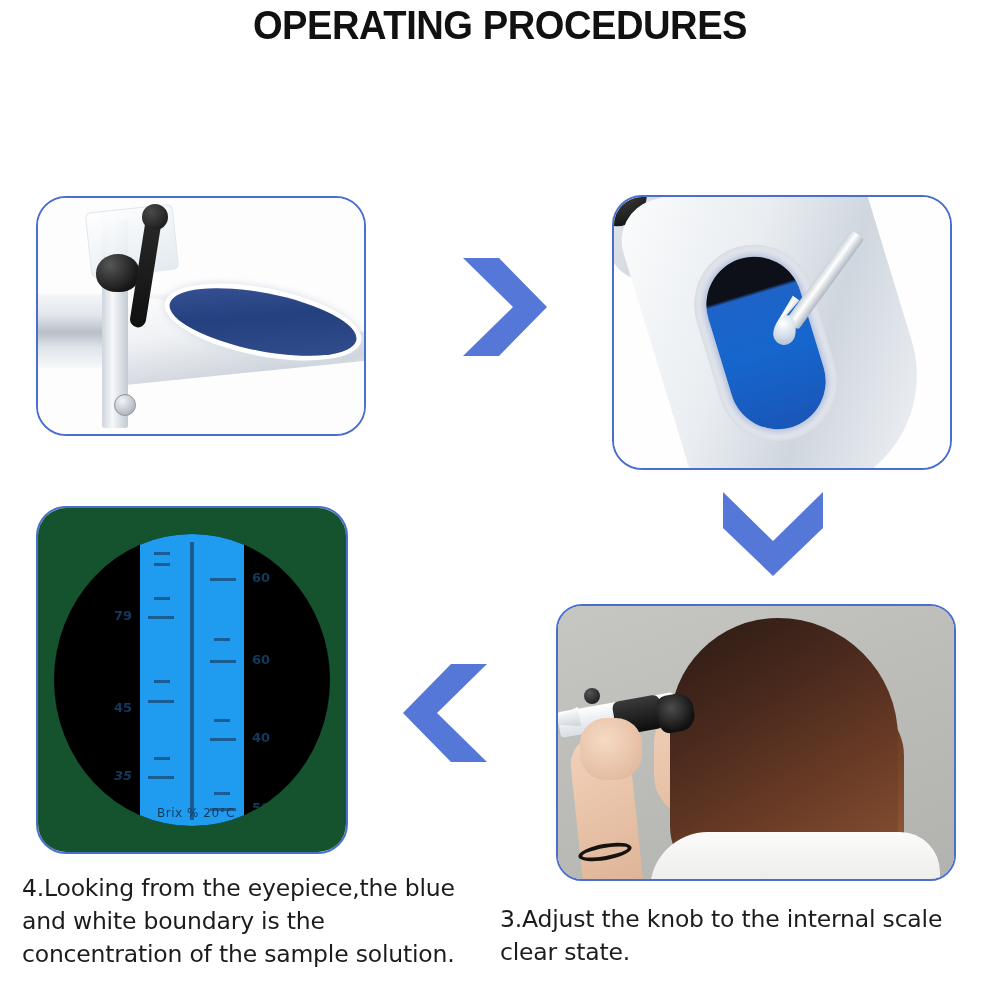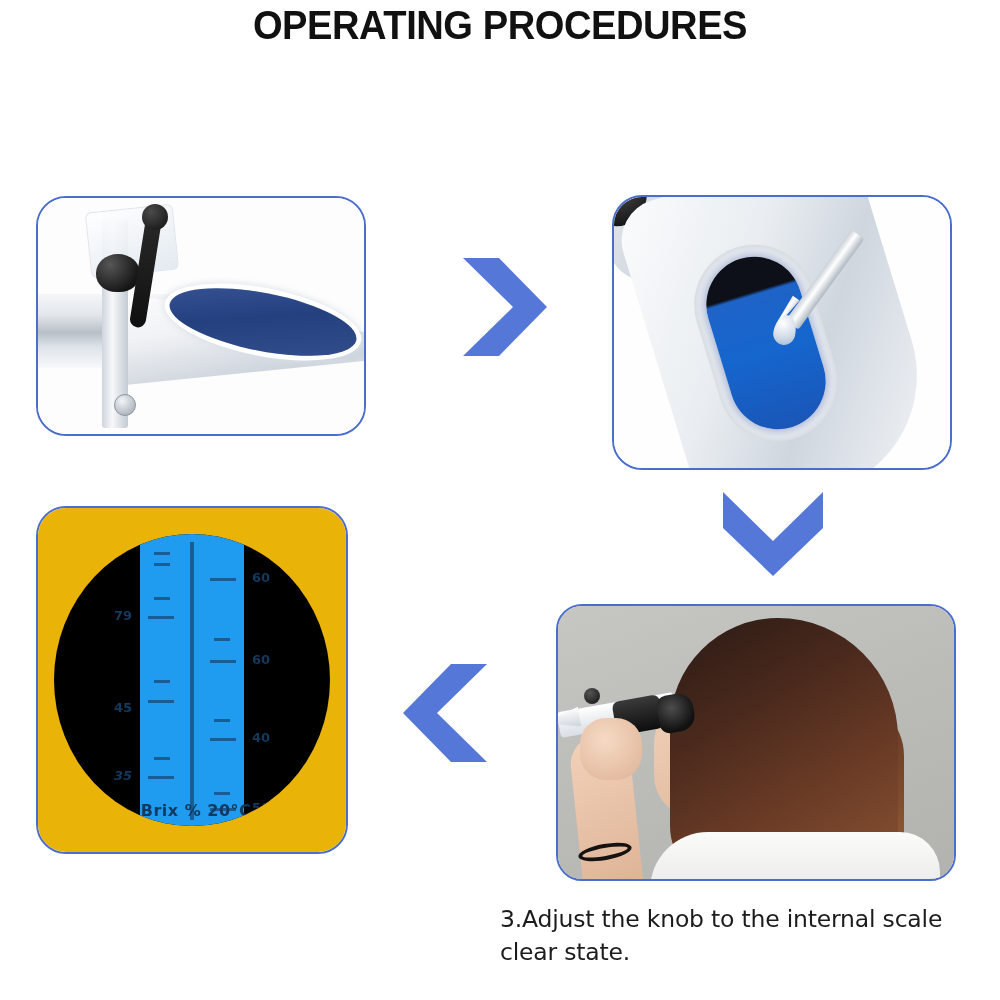--- a/index.html
+++ b/index.html
@@ -234,21 +234,21 @@
     border-radius:10px 16px 16px 10px;
     transform:rotate(-10deg);
   }
   .p3 .miniknob {
     position:absolute; left:26px; top:82px; width:16px; height:16px;
     background:radial-gradient(circle at 35% 30%,#555,#111);
     border-radius:50%;
   }
 
   
-  .p4 { position:absolute; inset:0; background:#eab308;text-align:right; }
+  .p4 { position:absolute; inset:0; background:#14532d;text-align:right; }
   .p4 .circle {
     position:absolute; left:50%; top:50%;
     width:276px; height:292px;
     transform:translate(-50%,-50%);
     background:#000000;
     border-radius:50%;
     overflow:hidden;
   }
   .p4 .column {
     position:absolute; left:50%; top:0; width:104px; height:100%;
@@ -274,44 +274,45 @@
     font-size:13px;
     color:#123a5e;
     font-family:"DejaVu Sans", sans-serif;
     font-weight:600;
   }
   .scale-num.right { left:112px; }
   .scale-num.left  { right:112px; }
   .p4 .unit {
     position:absolute; left:50%; bottom:6px;
     transform:translateX(-50%);
-    font-size:16px;
+    font-size:12px;
     color:#123a5e;
     font-family:"DejaVu Sans", sans-serif;
-    font-weight:700;
+    font-weight:400;
     white-space:nowrap;
     letter-spacing:0.5px;
     padding-left:8px;
   }
 
   
   .chev { position:absolute; }
   .chev svg { display:block; }
   #arrow-right { left:455px; top:252px; width:95px; height:110px; }
   #arrow-down  { left:718px; top:486px; width:110px; height:92px; }
   #arrow-left  { left:400px; top:658px; width:95px; height:110px; }
 </style>
 </head>
 <body>
 
 <div class="stage">
 
   <div class="title">OPERATING PROCEDURES</div>
 
   <div class="caption" id="cap3">3.Adjust the knob to the internal scale clear state.</div>
+  <div class="caption" id="cap4">4.Looking from the eyepiece,the blue and white boundary is the concentration of the sample solution.</div>
 
   <div class="frame" id="frame1">
     <div class="p1">
       <div class="body"></div>
       <div class="wedge"></div>
       <div class="prism"></div>
       <div class="collar"></div>
       <div class="cover"></div>
       <div class="knob"></div>
       <div class="hinge"></div>

